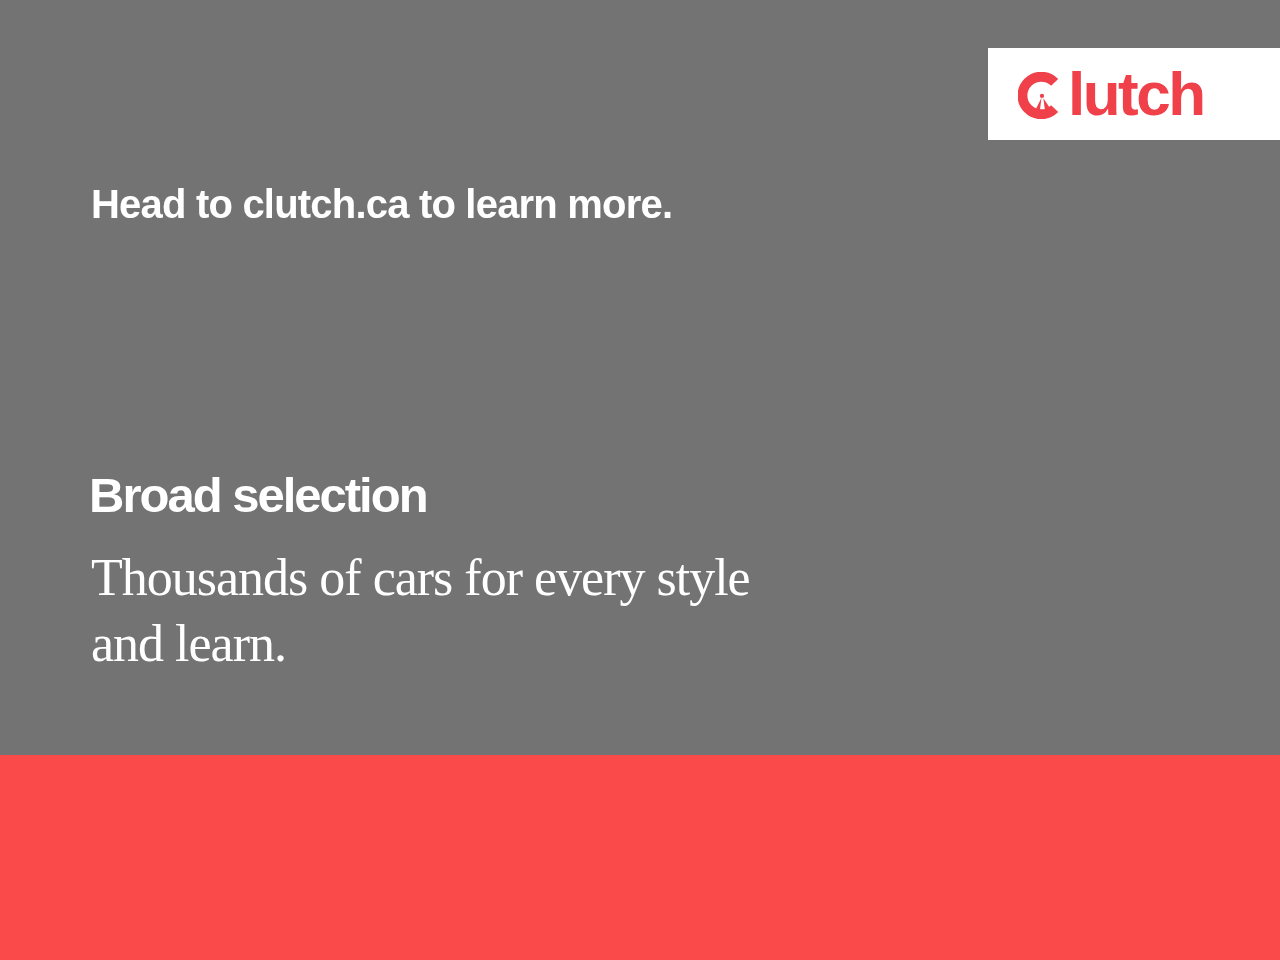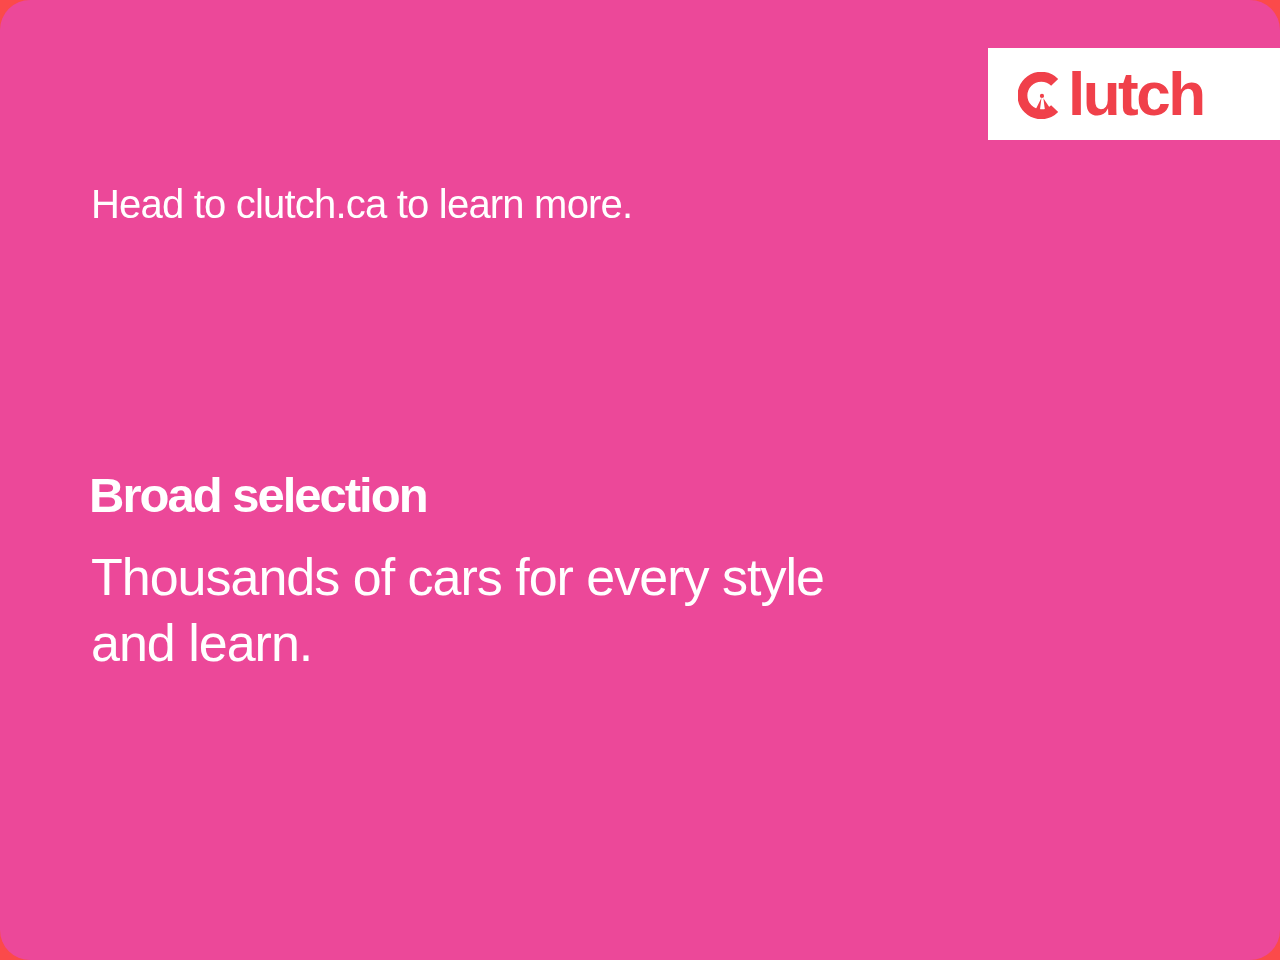--- a/index.html
+++ b/index.html
@@ -11,24 +11,23 @@
     width: 1280px;
     height: 960px;
     overflow: hidden;
     font-family: "Liberation Sans", sans-serif;
     background: #fb4a4a;
   }
 
   .slide {
     position: relative;
     width: 1280px;
-    height: 960px;
-    background: #ec4899;
+    height: 755px;
+    background: #737373;
     overflow: hidden;
-    border-radius: 30px;
   }
 
   
   .logo-badge {
     position: absolute;
     left: 988px;
     top: 48px;
     width: 292px;
     height: 92px;
     background: #ffffff;
@@ -64,21 +63,21 @@
     white-space: nowrap;
     transform: scaleX(1.0);
   }
 
   
   .headline {
     position: absolute;
     left: 91px;
     top: 180px;
     font-size: 40px;
-    font-weight: 400;
+    font-weight: 700;
     color: #ffffff;
     letter-spacing: -0.8px;
     line-height: 1.2;
     white-space: nowrap;
   }
 
   .title {
     position: absolute;
     left: 89px;
     top: 437px;
@@ -97,20 +96,21 @@
     width: 960px;
     font-size: 52px;
     font-weight: 400;
     color: #ffffff;
     letter-spacing: -1.0px;
     line-height: 1.26;
   }
   .subtitle .sub-line {
     display: block;
     white-space: nowrap;
+    font-family: Liberation Serif, serif;
   }
 </style>
 </head>
 <body>
 
 <div class="slide">
 
   <div class="logo-badge">
     <div class="logo-lockup">
       <svg class="logo-mark" viewBox="0 0 100 100" aria-hidden="true">

